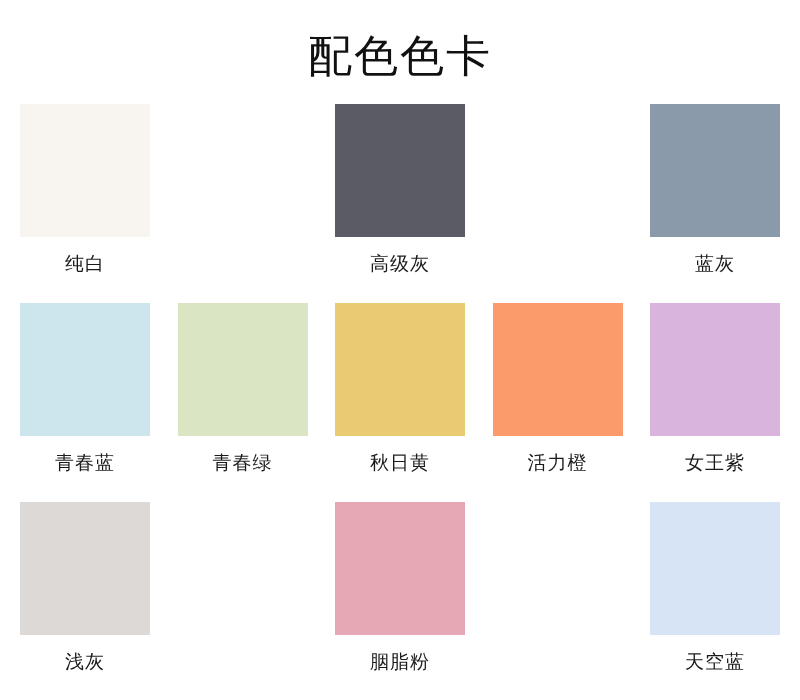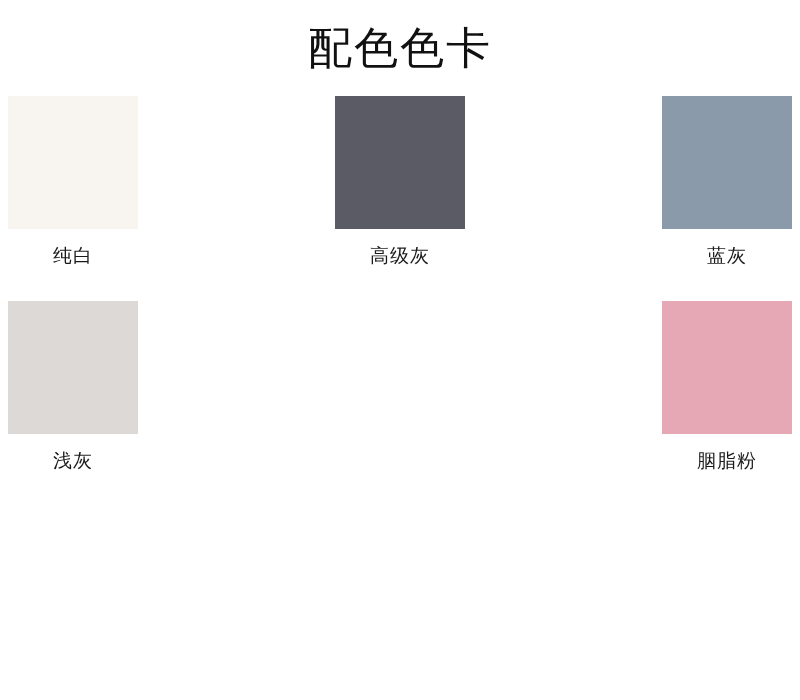--- a/index.html
+++ b/index.html
@@ -22,29 +22,29 @@
   }
   .page-title {
     text-align: center;
     font-size: 44px;
     line-height: 1;
     font-weight: 400;
     color: #111111;
     letter-spacing: 2px;
     padding-top: 22px;
     padding-bottom: 0;
-    margin: 4px;
+    margin: 12px;
     font-family: "DejaVu Sans", "Liberation Sans", sans-serif;
   }
   .palette-grid {
     margin-top: 26px;
-    padding: 0 8px;
+    padding: 0 20px;
     display: flex;
     flex-direction: column;
-    row-gap: 8px;
+    row-gap: 2px;
   }
   .palette-row {
     display: flex;
     justify-content: space-between;
     align-items: flex-start;
     height: 197px;
   }
   .swatch-cell {
     width: 130px;
     display: flex;
@@ -84,26 +84,52 @@
       <div class="swatch-cell">
         <div class="swatch-chip" style="background-color: rgb(91, 91, 102);"></div>
         <div class="swatch-label">高级灰</div>
       </div>
       <div class="swatch-cell">
         <div class="swatch-chip" style="background-color: rgb(139, 154, 170);"></div>
         <div class="swatch-label">蓝灰</div>
       </div>
     </div>
 
+    <div class="palette-row">
+      <div class="swatch-cell">
+        <div class="swatch-chip" style="background-color: rgb(205, 230, 238);"></div>
+        <div class="swatch-label">青春蓝</div>
+      </div>
+      <div class="swatch-cell">
+        <div class="swatch-chip" style="background-color: rgb(218, 229, 196);"></div>
+        <div class="swatch-label">青春绿</div>
+      </div>
+      <div class="swatch-cell">
+        <div class="swatch-chip" style="background-color: rgb(233, 203, 114);"></div>
+        <div class="swatch-label">秋日黄</div>
+      </div>
+      <div class="swatch-cell">
+        <div class="swatch-chip" style="background-color: rgb(251, 154, 106);"></div>
+        <div class="swatch-label">活力橙</div>
+      </div>
+      <div class="swatch-cell">
+        <div class="swatch-chip" style="background-color: rgb(217, 180, 220);"></div>
+        <div class="swatch-label">女王紫</div>
+      </div>
+    </div>
 
     <div class="palette-row">
       <div class="swatch-cell">
         <div class="swatch-chip" style="background-color: rgb(220, 217, 215);"></div>
         <div class="swatch-label">浅灰</div>
       </div>
       <div class="swatch-cell">
         <div class="swatch-chip" style="background-color: rgb(229, 168, 180);"></div>
         <div class="swatch-label">胭脂粉</div>
       </div>
+      <div class="swatch-cell">
+        <div class="swatch-chip" style="background-color: rgb(214, 228, 245);"></div>
+        <div class="swatch-label">天空蓝</div>
+      </div>
     </div>
 
   </div>
 </div>
 
 </body></html>

